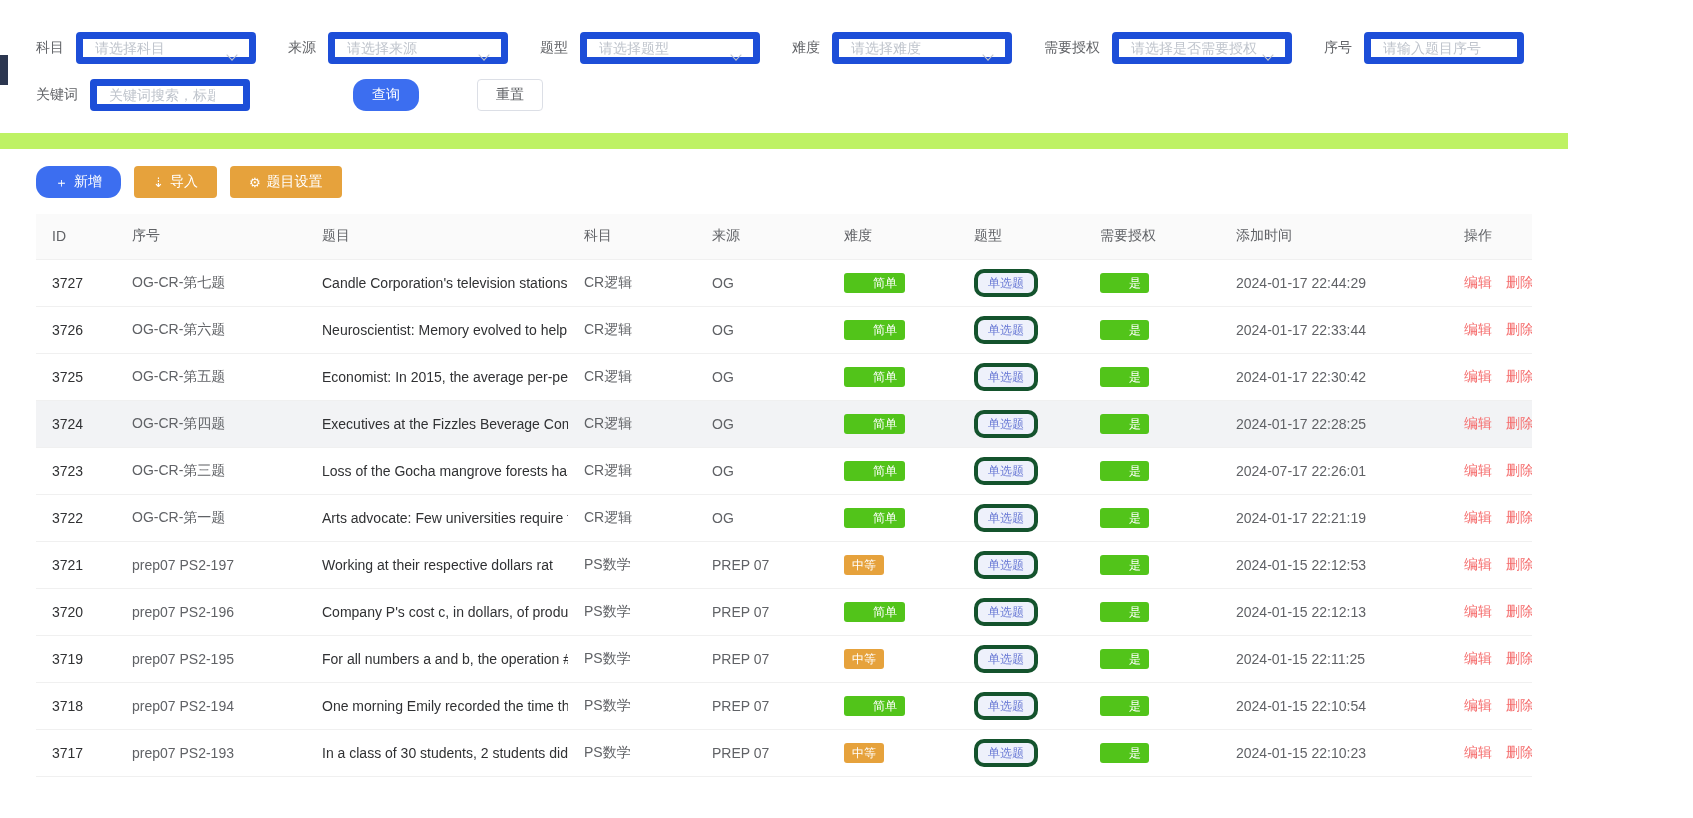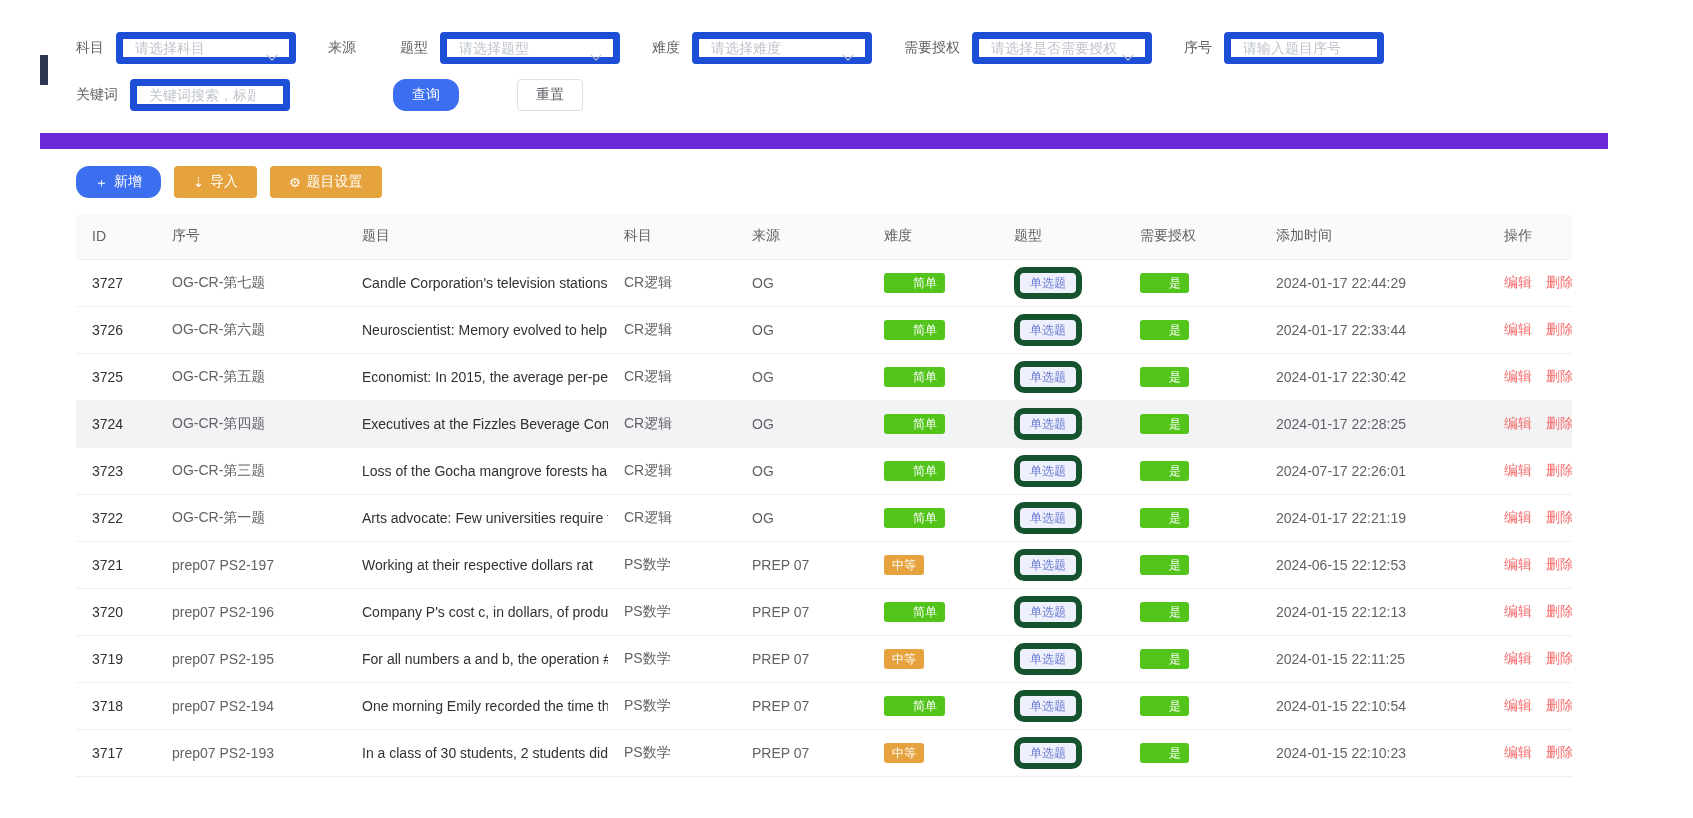--- a/index.html
+++ b/index.html
@@ -7,22 +7,21 @@
     width: 1693px; height: 818px;
     background: #ffffff;
     font-family: "Liberation Sans", "DejaVu Sans", sans-serif;
     font-size: 14px;
     color: #303133;
     overflow: hidden;
   }
   .app {
     position: relative;
     width: 1568px; height: 696px;
-    background: #6d28d9;
-    margin-left: 40px;
+    background: #bef264;
   }
   .sidebar-strip {
     position: absolute;
     left: 0; top: 55px;
     width: 8px; height: 30px;
     background: #2b3650;
     z-index: 5;
   }
 
   
@@ -153,21 +152,21 @@
   }
   .badge-green  { background: #52c41a; padding-left: 29px; }
   .badge-orange { background: #e6a23c; }
   .badge-qtype {
     display: inline-block;
     font-size: 12px;
     line-height: 20px;
     padding: 0 10px;
     border-radius: 10px;
     background: #eef1fb;
-    border: 6px solid #14532d;
+    border: 4px solid #14532d;
     color: #6777d4;
   }
   .op-link {
     color: #f56c6c;
     text-decoration: none;
     cursor: pointer;
   }
   .op-link + .op-link { margin-left: 10px; }
 </style>
 </head>
@@ -181,20 +180,24 @@
   <div class="filter-item">
     <span class="filter-label">科目</span>
     <div class="control">
       <input readonly="" placeholder="请选择科目" style="">
       <span class="chevron"></span>
     </div>
   </div>
 
   <div class="filter-item">
     <span class="filter-label">来源</span>
+    <div class="control">
+      <input readonly="" placeholder="请选择来源" style="">
+      <span class="chevron"></span>
+    </div>
   </div>
 
   <div class="filter-item">
     <span class="filter-label">题型</span>
     <div class="control">
       <input readonly="" placeholder="请选择题型" style="">
       <span class="chevron"></span>
     </div>
   </div>
 
@@ -376,21 +379,21 @@
 
   <tr>
     <td class="cell-id">3721</td>
     <td>prep07 PS2-197</td>
     <td class="cell-title">Working at their respective dollars rat</td>
     <td>PS数学</td>
     <td>PREP 07</td>
     <td><span class="badge badge-orange">中等</span></td>
     <td><span class="badge-qtype">单选题</span></td>
     <td><span class="badge badge-green">是</span></td>
-    <td>2024-06-15 22:12:53</td>
+    <td>2024-01-15 22:12:53</td>
     <td>
       <a class="op-link">编辑</a>
       <a class="op-link">删除</a>
     </td>
   </tr>
 
   <tr>
     <td class="cell-id">3720</td>
     <td>prep07 PS2-196</td>
     <td class="cell-title">Company P's cost c, in dollars, of produ</td>

